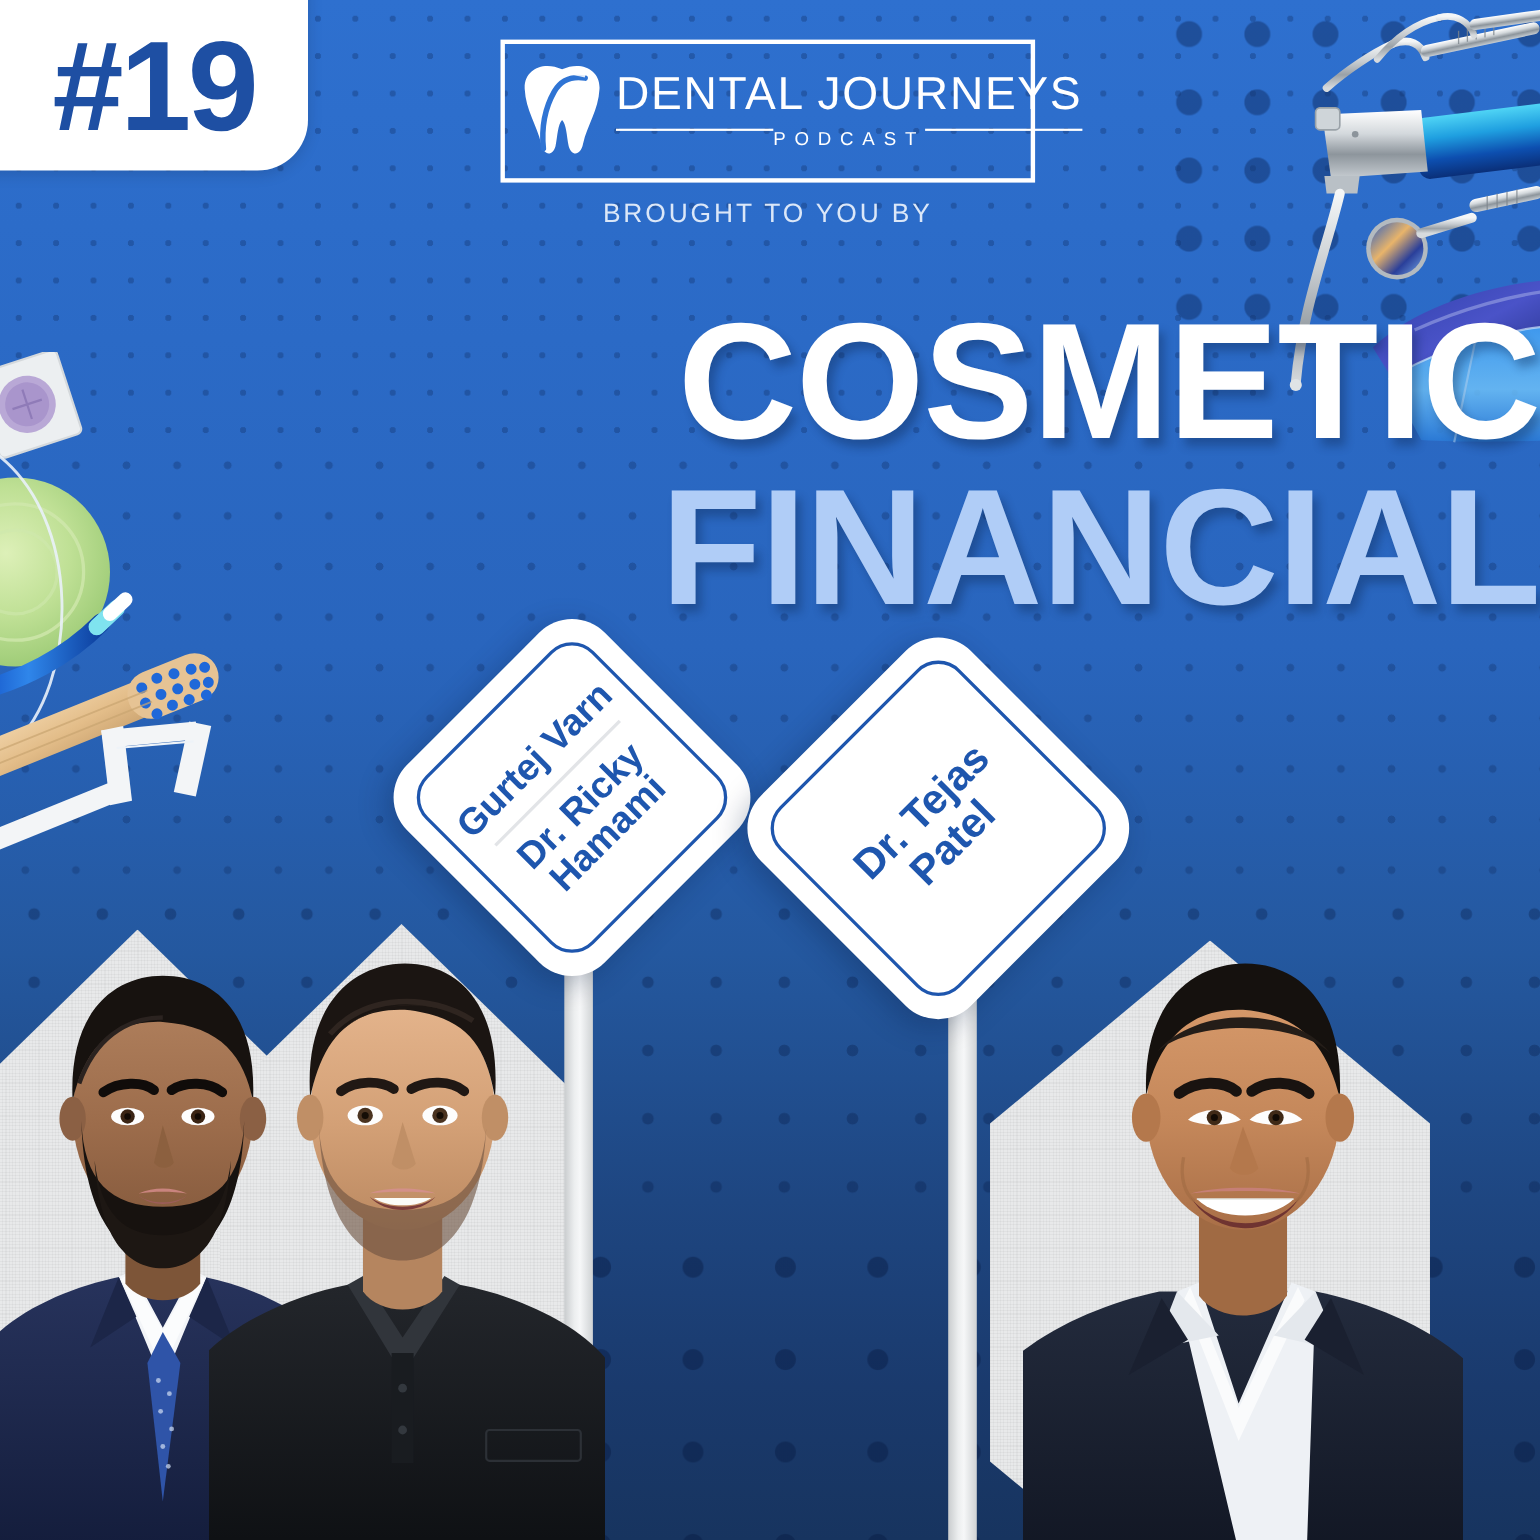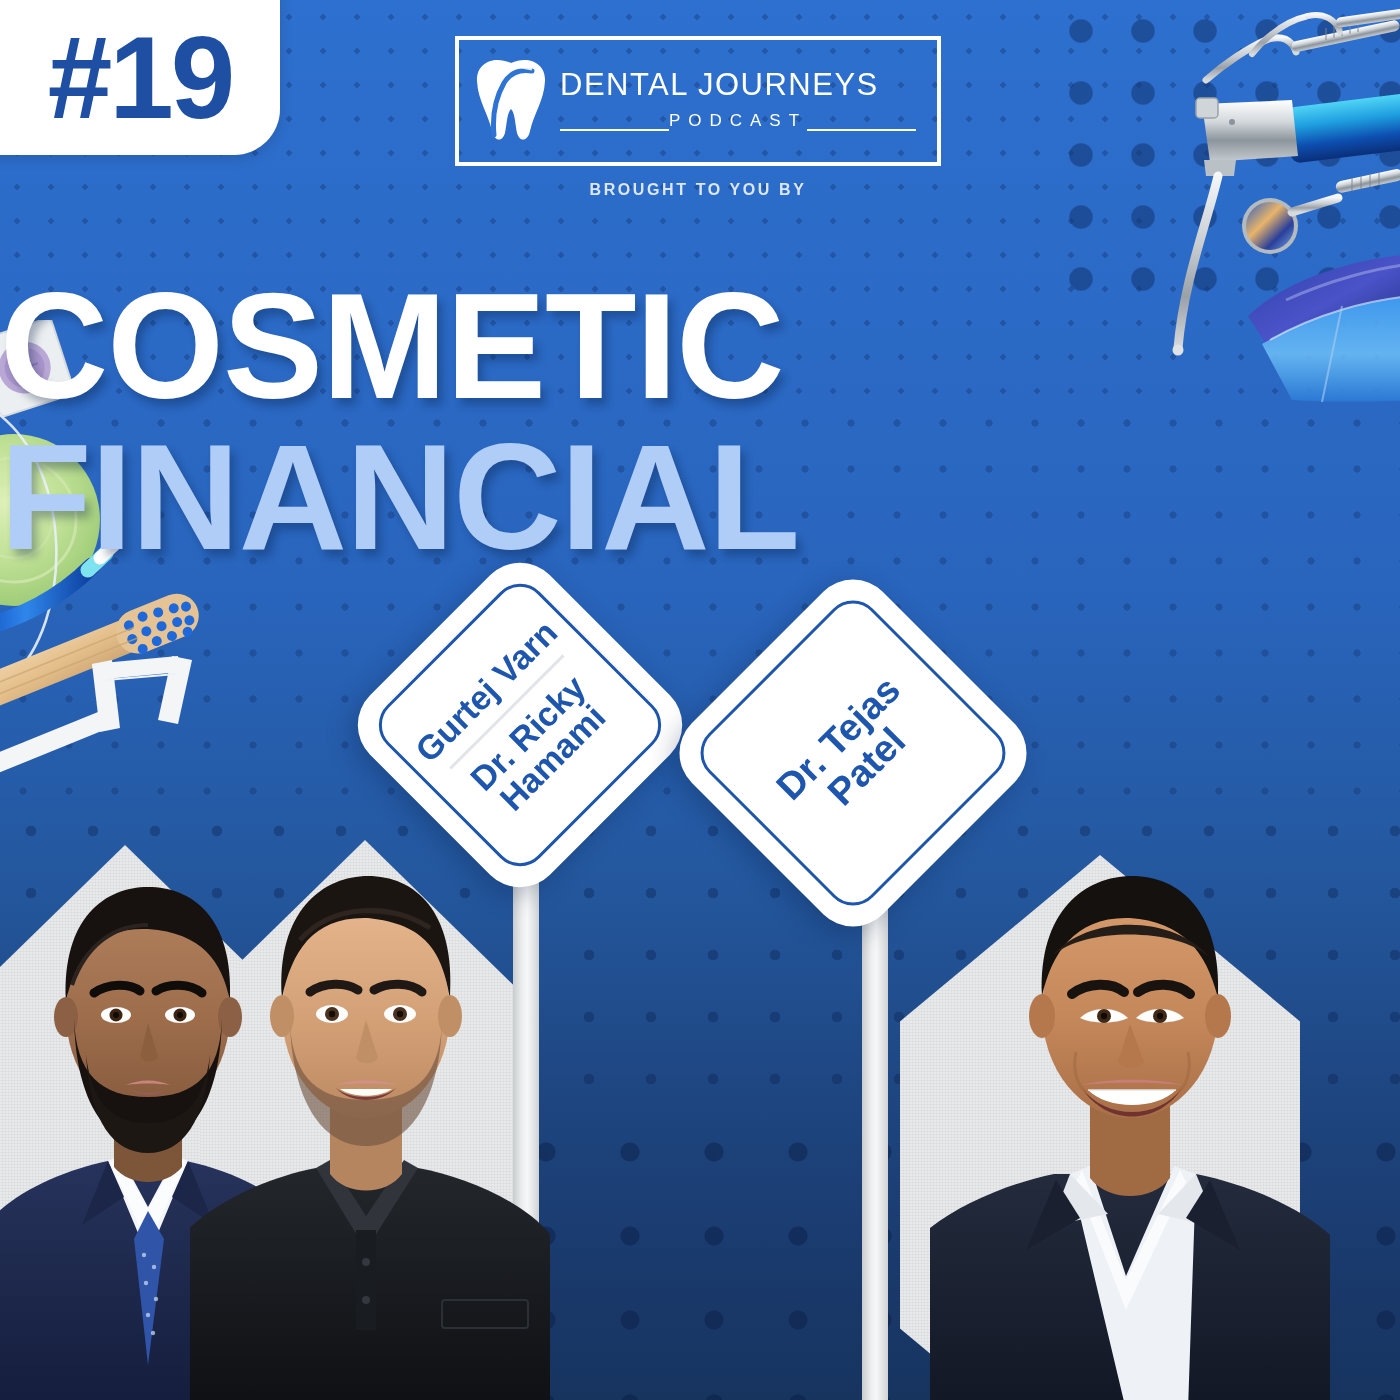--- a/index.html
+++ b/index.html
@@ -68,45 +68,45 @@
   #logo-box {
     border:4px solid #ffffff; padding:5px; background:transparent;
   }
   #logo-inner {
     border:0; display:flex; align-items:center; gap:12px;
     padding:12px 16px 14px 10px;
   }
   #tooth-logo { width:74px; height:86px; flex:0 0 auto; }
   #logo-text { flex:1; }
   #logo-title {
-    color:#fff; font-size:31px; font-weight:normal; letter-spacing:1.5px;
+    color:#fff; font-size:42px; font-weight:normal; letter-spacing:1.5px;
     line-height:1; white-space:nowrap;
   }
   #podcast-row {
-    display:flex; align-items:flex-end; margin-top:11px;
+    display:flex; align-items:flex-start; margin-top:11px;
   }
   .pc-line { flex:1; height:2px; background:#fff; }
   #podcast-word {
     color:#fff; font-size:17px; letter-spacing:8px; white-space:nowrap;
   }
   #sponsor-row {
     display:flex; align-items:flex-end; justify-content:center;
     gap:7px; margin-top:15px;
   }
   #sponsor-pre {
-    color:#dbe7f8; font-size:16px; letter-spacing:2.6px; font-weight:bold;text-align:center;
+    color:#dbe7f8; font-size:24px; letter-spacing:2.6px; font-weight:normal;text-align:center;
   }
   #sponsor-mark { position:relative; display:inline-block; }
   #sponsor-tooth { position:absolute; left:-2px; top:-15px; width:22px; height:18px; }
   #sponsor-name {
     color:#ffffff; font-size:21px; letter-spacing:.6px; font-weight:bold;
   }
 
   
-  #title-block { position:absolute; left:0; right:0; top:275px; text-align:left; z-index:26; }
+  #title-block { position:absolute; left:0; right:0; top:275px; text-align:right; z-index:26; }
   .title-line { line-height:.95; font-weight:bold; letter-spacing:-1px; }
   #title-1 { color:#ffffff; font-size:150px; text-shadow:5px 7px 9px rgba(9,30,66,.33); }
   #title-2 { color:#b0cdf7; font-size:150px; text-shadow:5px 7px 9px rgba(9,30,66,.33); margin-top:8px; }
 
   
   .hex-bg {
     position:absolute; z-index:8;
     background:
       repeating-linear-gradient(0deg, rgba(0,0,0,.035) 0 1px, transparent 1px 3px),
       repeating-linear-gradient(90deg, rgba(0,0,0,.03) 0 1px, transparent 1px 3px),

